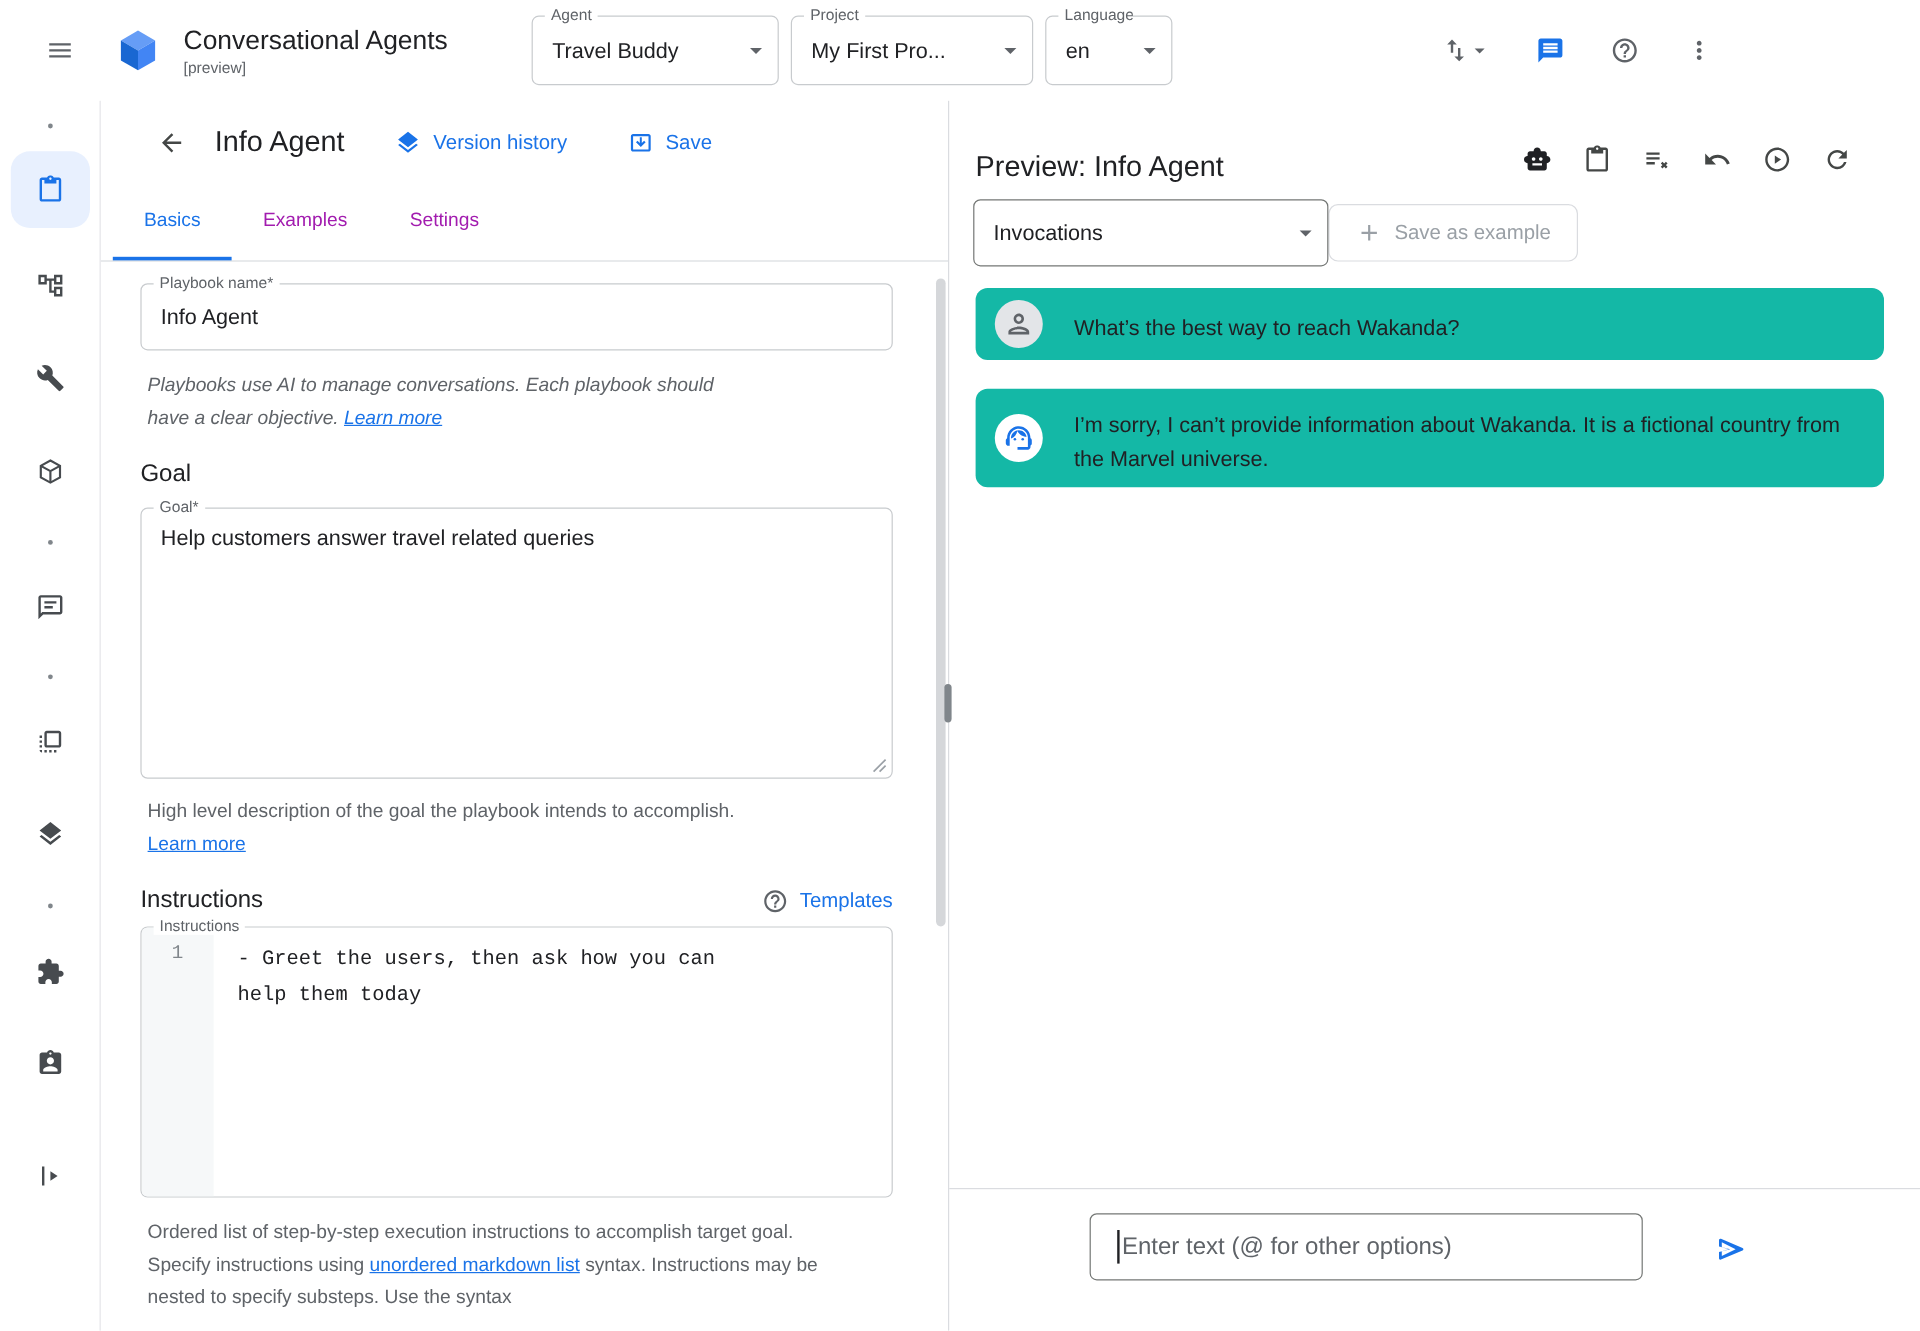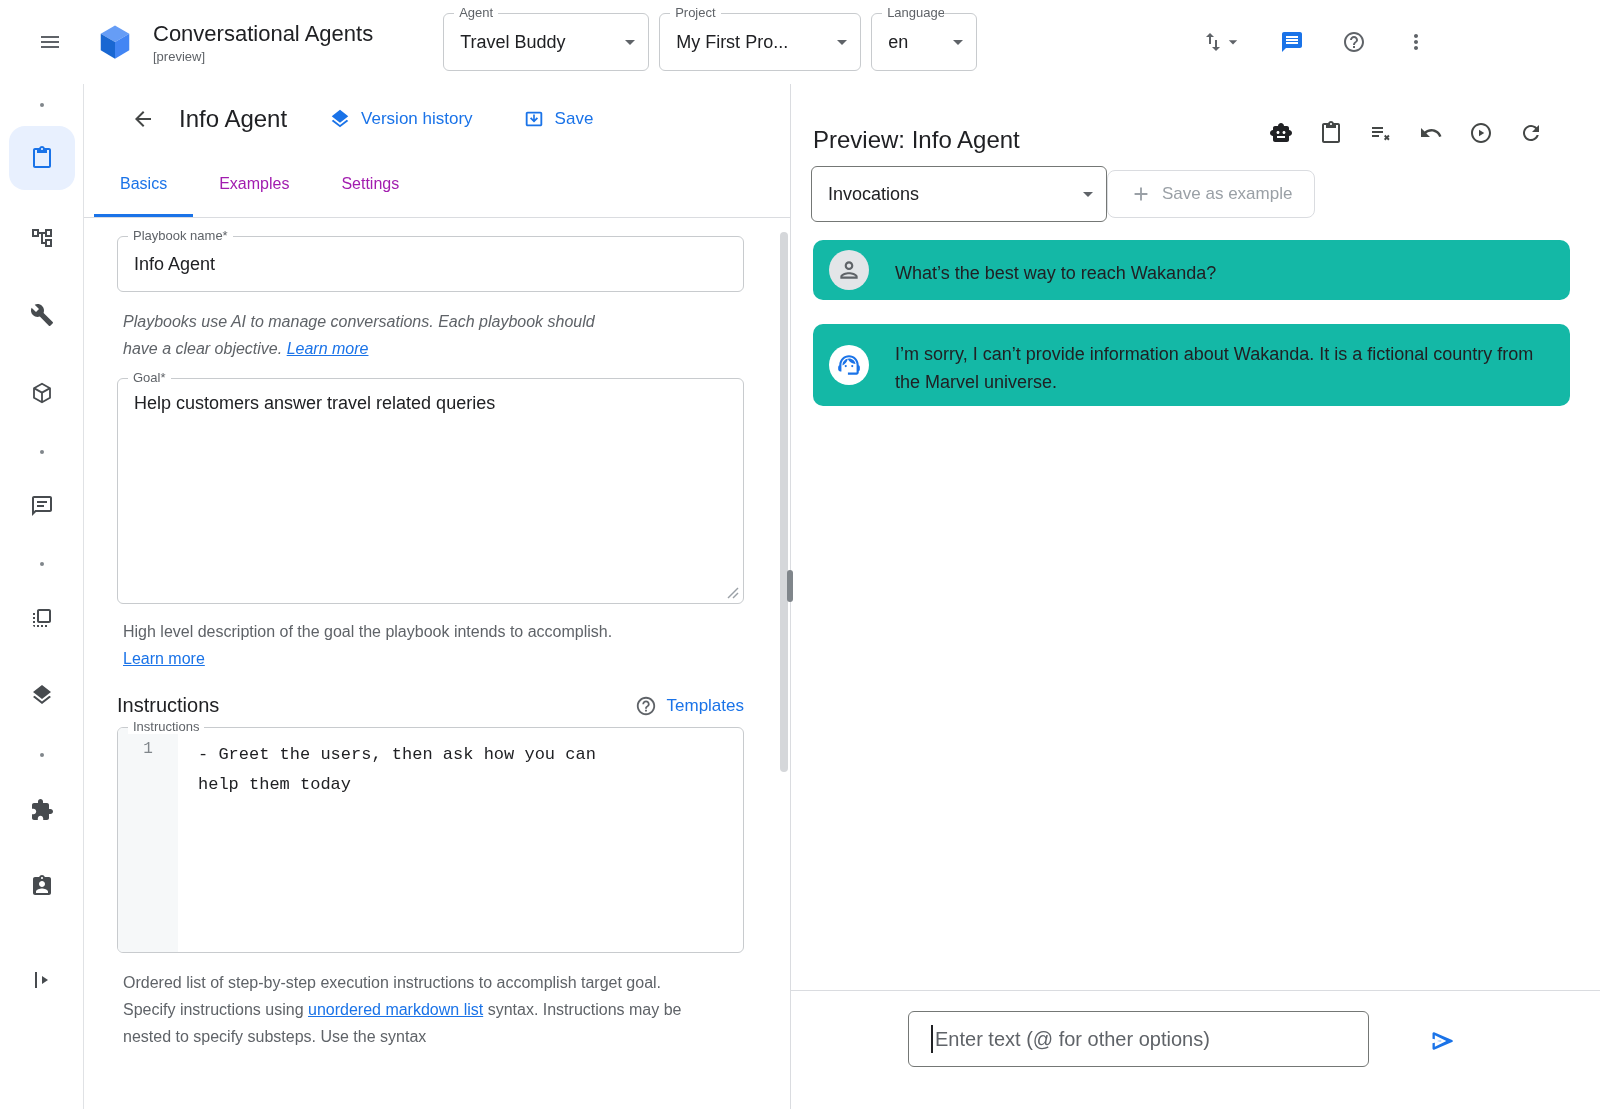--- a/index.html
+++ b/index.html
@@ -286,20 +286,21 @@
         <div class="tab">Settings</div>
       </div>
 
       <div class="ed-content">
         <div class="outlined field name-field">
           <span class="flabel">Playbook name*</span>
           <span class="field-value">Info Agent</span>
         </div>
         <p class="helper h-510"><span>Playbooks use AI to manage conversations. Each playbook should have a clear objective. </span><a class="linkish">Learn more</a></p>
 
+        <h2 class="section-h">Goal</h2>
         <div class="outlined field goal-field">
           <span class="flabel">Goal*</span>
           <span class="field-value">Help customers answer travel related queries</span>
           <svg class="resize-h" viewBox="0 0 12 12">
               <g stroke="#9aa0a6" stroke-width="1.4">
                 <line x1="1" y1="11" x2="11" y2="1"></line>
                 <line x1="6" y1="11" x2="11" y2="6"></line>
               </g>
             </svg>
         </div>

